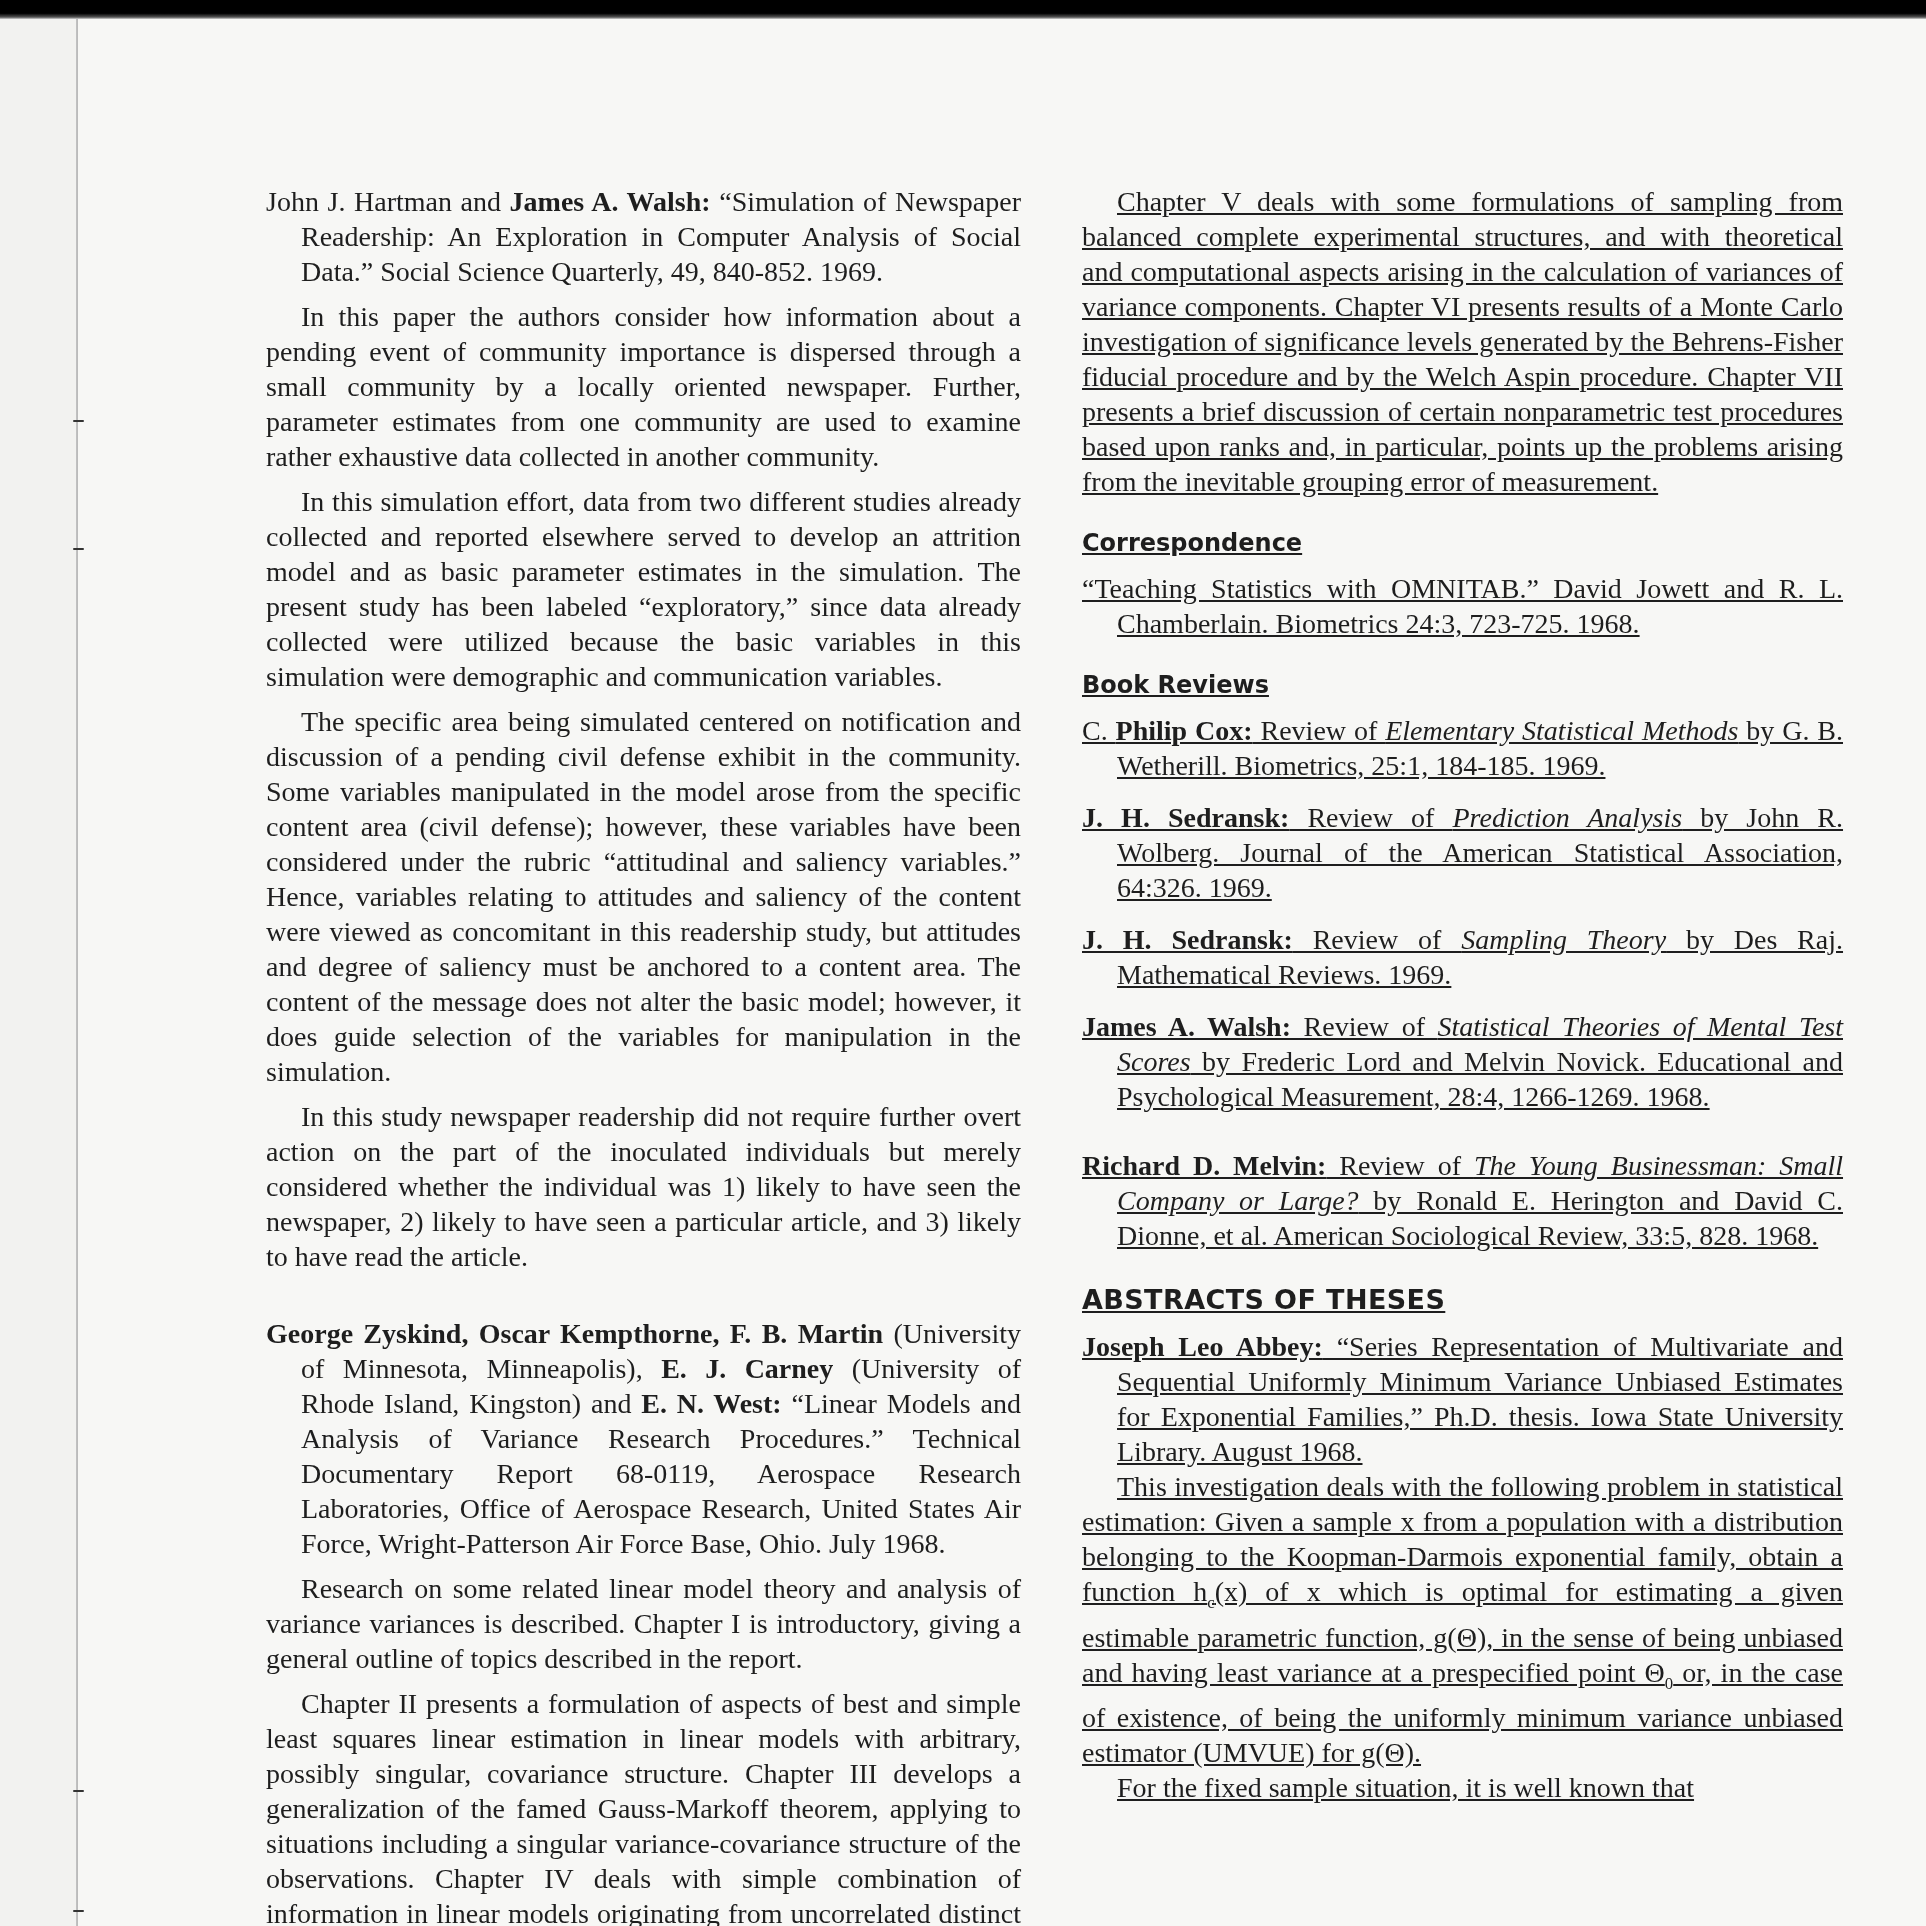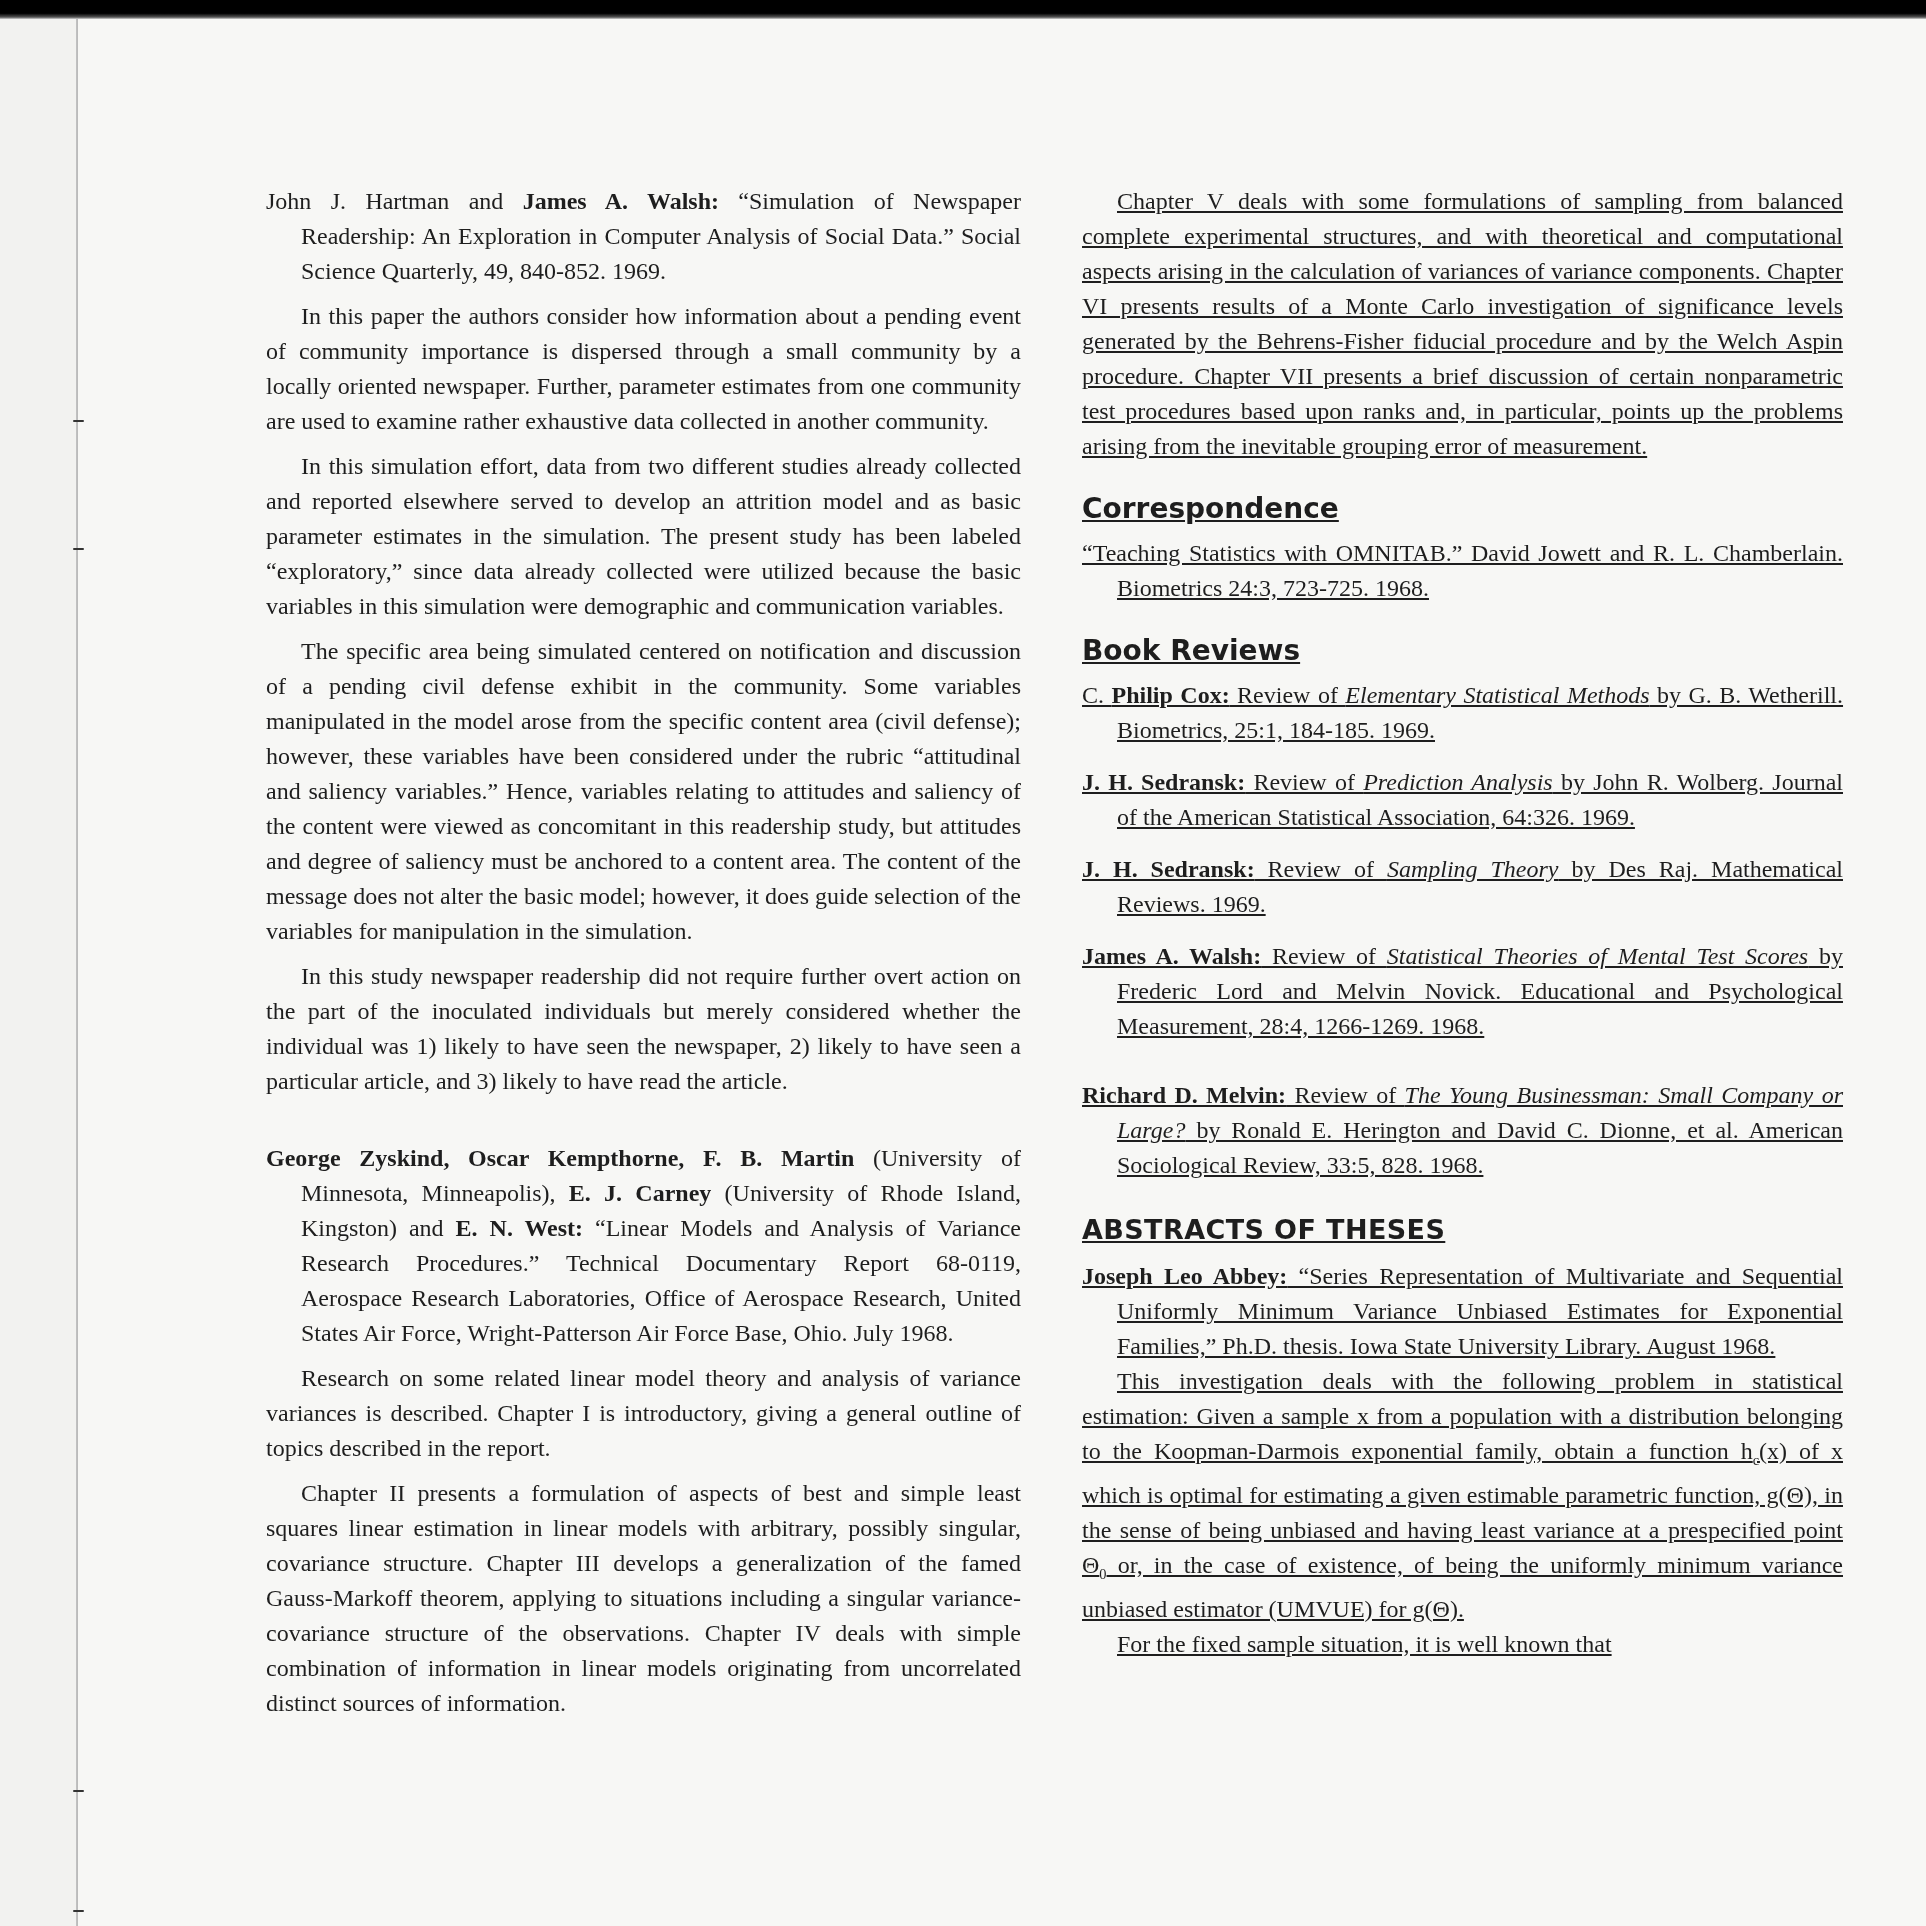--- a/index.html
+++ b/index.html
@@ -19,33 +19,33 @@
   }
   .staple { position: absolute; left: 73px; width: 10.8px; height: 2.3px; background: #333; border-radius: 1.2px; }
   .page-left-strip {
     position: absolute; left: 0; top: 18.5px; width: 76px; height: 2524px;
     background: #f2f2f0;
   }
   .col { position: absolute; top: 184px; width: 755px; }
   .col.left  { left: 266px; }
   .col.right { left: 1082px; width: 761px; text-decoration: underline; }
   p, .entry {
-    margin: 0; font-size: 24px; line-height: 35px; text-align: justify;
+    margin: 0; font-size: 28px; line-height: 35px; text-align: justify;
     hyphens: manual;
   }
   .entry { padding-left: 35px; text-indent: -35px; }
   .indent { text-indent: 35px; }
   b { font-weight: bold; }
   i { font-style: italic; }
   .gap-s { height: 10px; }
   .gap-m { height: 27px; }
   .gap-l { height: 42px; }
   h3 {
     margin: 0; font-family: "DejaVu Sans", "Liberation Sans", sans-serif;
-    font-weight: bold; font-size: 28px; line-height: 35px; letter-spacing: 0px;
+    font-weight: bold; font-size: 24px; line-height: 35px; letter-spacing: 0px;
   }
   h2 {
     margin: 0; font-family: "DejaVu Sans", "Liberation Sans", sans-serif;
     font-weight: bold; font-size: 27px; line-height: 39px; letter-spacing: 0.4px;
   }
 </style>
 </head>
 <body>
 
 <div class="scan-top"></div>

